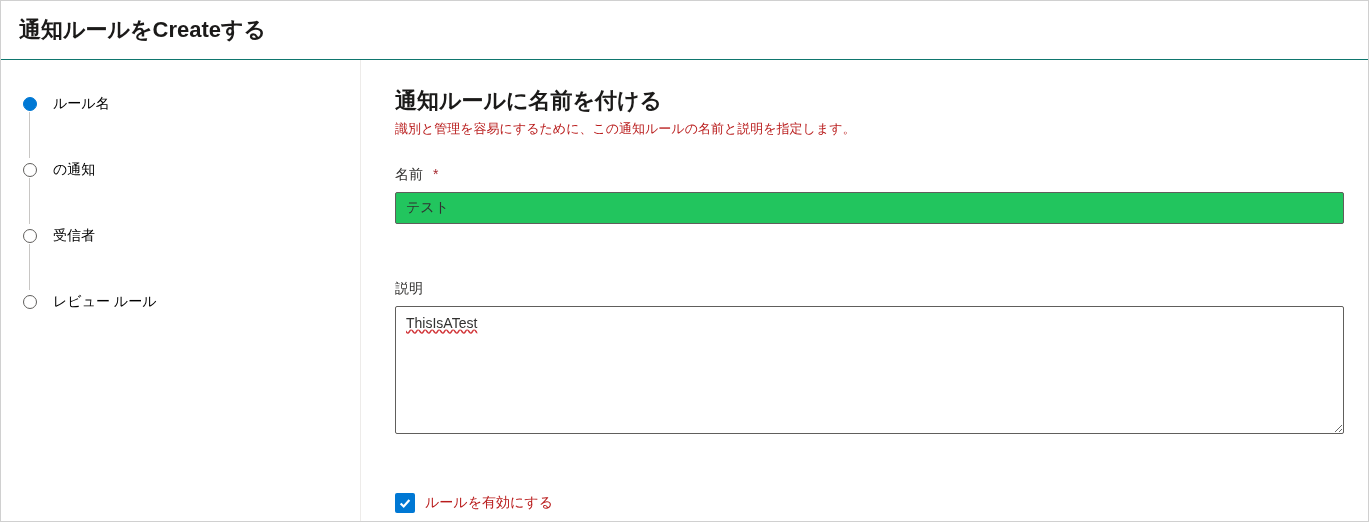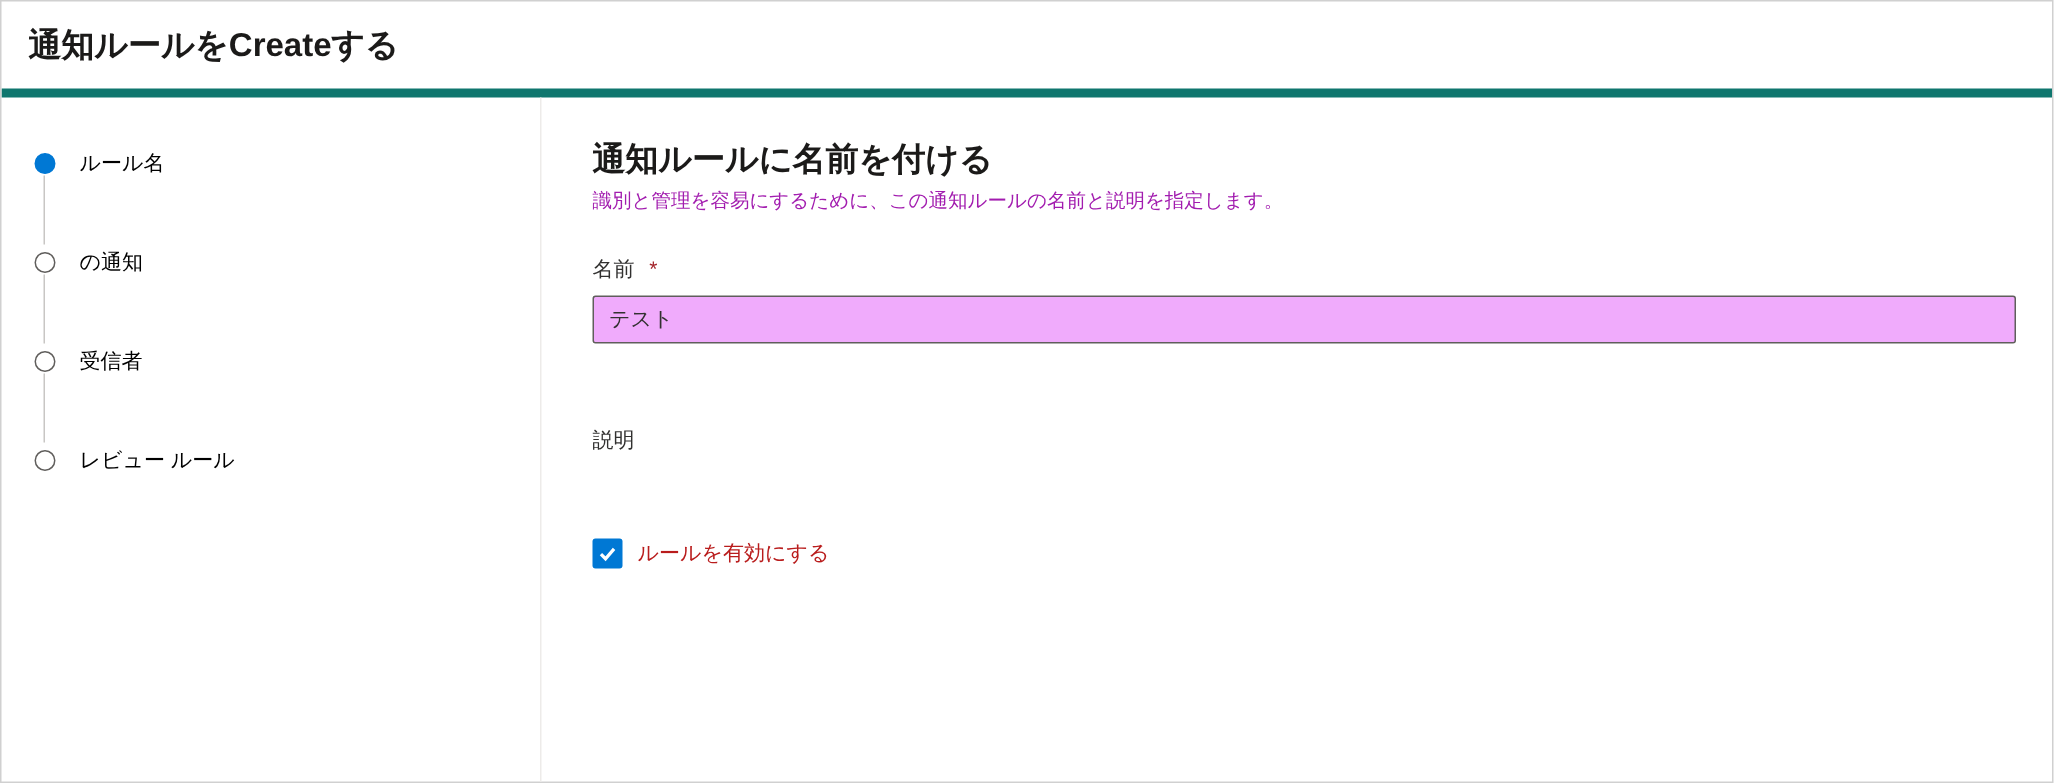--- a/index.html
+++ b/index.html
@@ -8,21 +8,21 @@
     font-size: 14px;
     color: #323130;
     background: #ffffff;
     width: 1369px;
     height: 522px;
     border: 1px solid #d0d0d0;
     overflow: hidden;
   }
   .header {
     padding: 14px 34px 14px 18px;
-    border-bottom: 6px solid #0f766e;
+    border-bottom: 1px solid #0f766e;
   }
   .header-title {
     font-size: 22px;
     font-weight: 600;
     color: #1b1a19;
   }
   .content {
     display: flex;
     height: calc(100% - 58px);
   }
@@ -76,41 +76,41 @@
     overflow: auto;
   }
   .section-title {
     font-size: 22px;
     font-weight: 600;
     color: #1b1a19;
     margin-bottom: 4px;
   }
   .section-desc {
     font-size: 13px;
-    color: #a21caf;
+    color: #b91c1c;
     margin-bottom: 28px;
   }
   .field { margin-bottom: 56px; }
   .field-label {
     display: block;
     font-size: 14px;
     font-weight: 400;
     color: #323130;
     margin-bottom: 8px;
   }
   .req { color: #a4262c; margin-left: 6px; }
   .text-input {
     width: 100%;
     height: 32px;
     padding: 4px 10px;
     font-size: 14px;
     font-family: inherit;
     border: 1px solid #605e5c;
     border-radius: 2px;
-    background: #f0abfc;
+    background: #22c55e;
     color: #323130;
   }
   .textarea {
     width: 100%;
     height: 128px;
     padding: 8px 10px;
     font-size: 14px;
     font-family: inherit;
     border: 1px solid #605e5c;
     border-radius: 2px;
@@ -190,20 +190,21 @@
     <div class="field">
       <label class="field-label">
         <span>名前</span>
         <span class="req">*</span>
       </label>
       <input type="text" class="text-input" value="テスト" style="">
     </div>
 
     <div class="field">
       <label class="field-label">説明</label>
+      <textarea class="textarea" style="">ThisIsATest</textarea>
     </div>
 
     <div class="checkbox-row">
       <span class="checkbox-box">
         <svg viewBox="0 0 16 16">
             <polyline points="3,8.5 6.5,12 13,4.5"></polyline>
           </svg>
       </span>
       <span class="checkbox-label">ルールを有効にする</span>
     </div>

